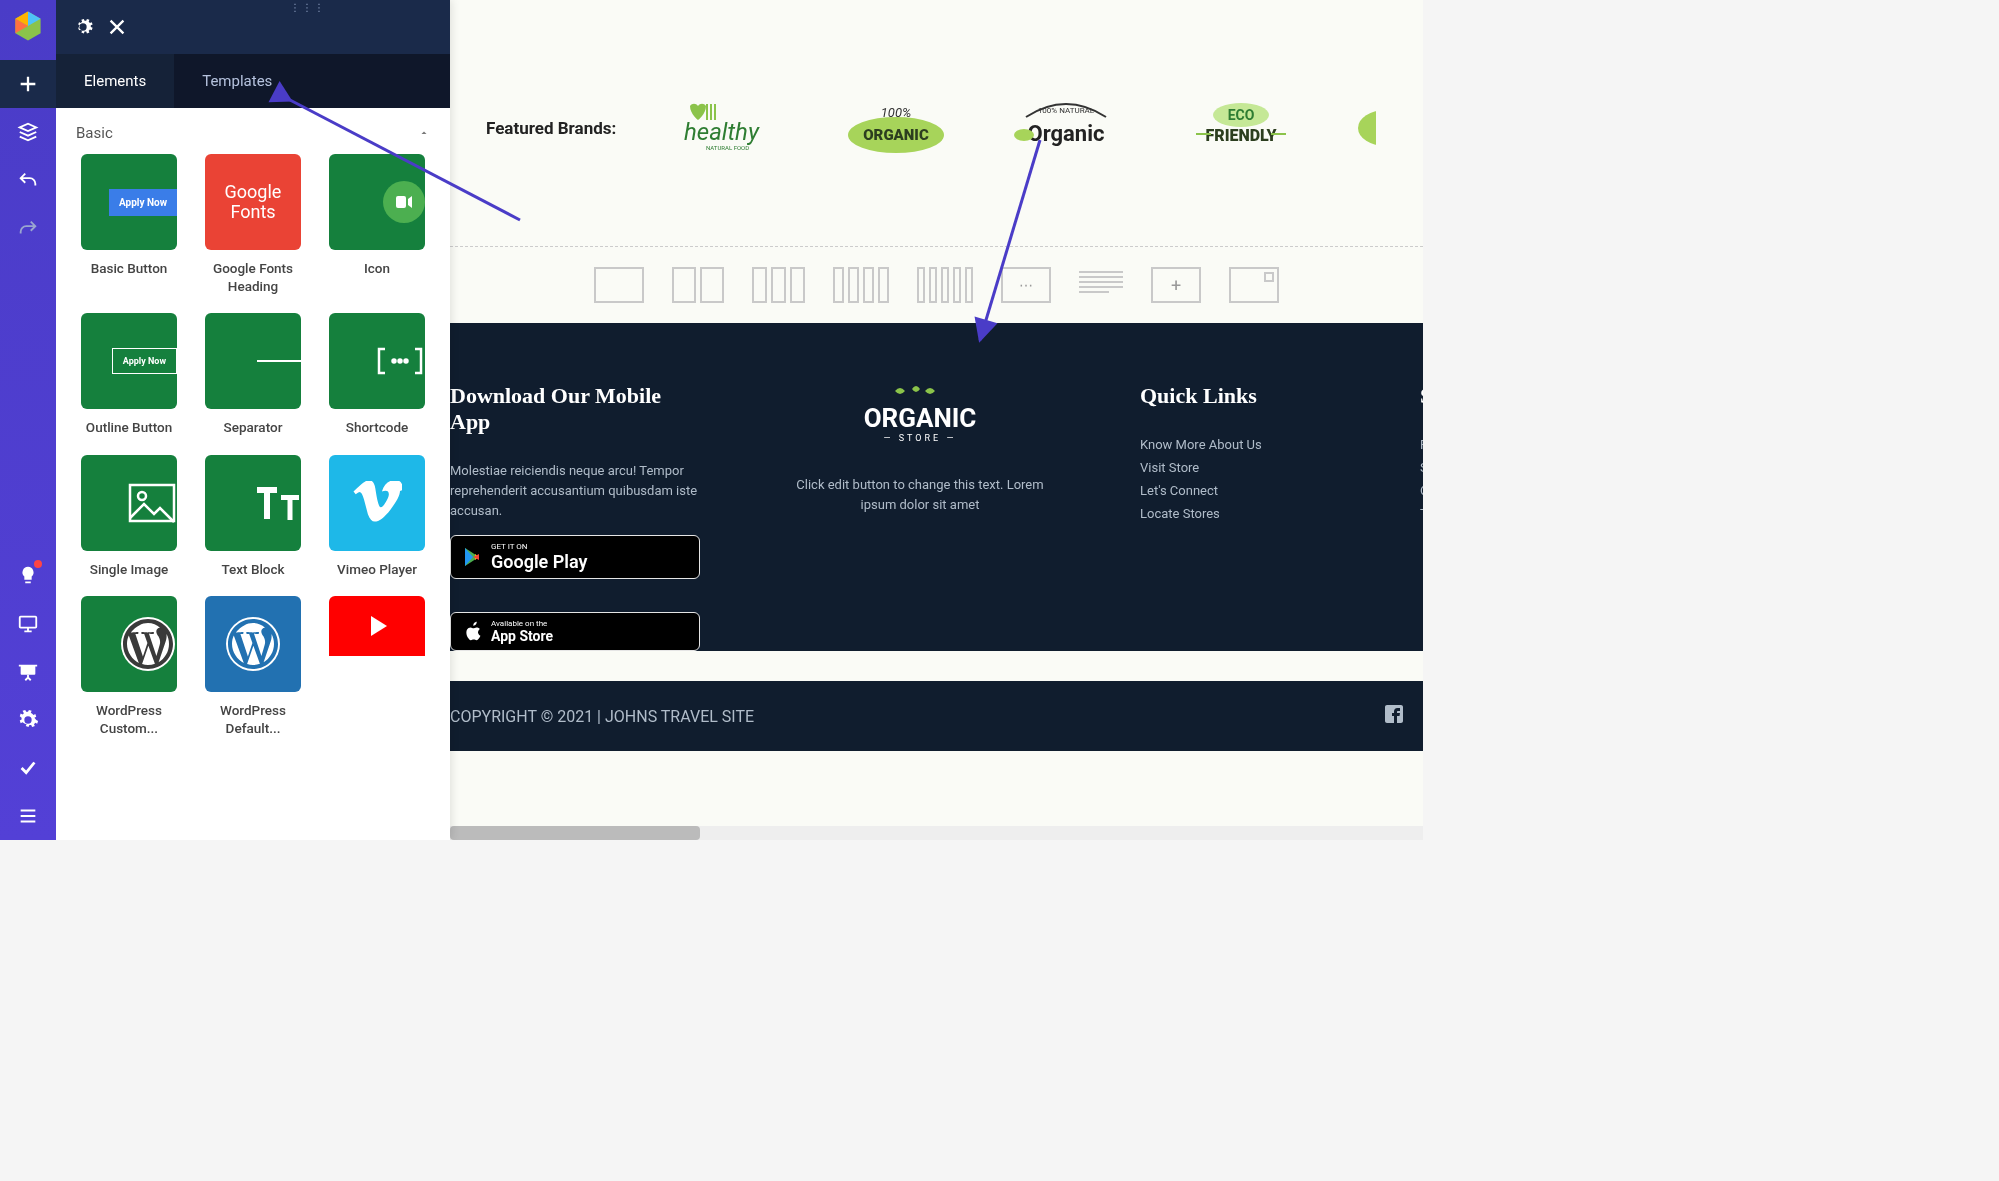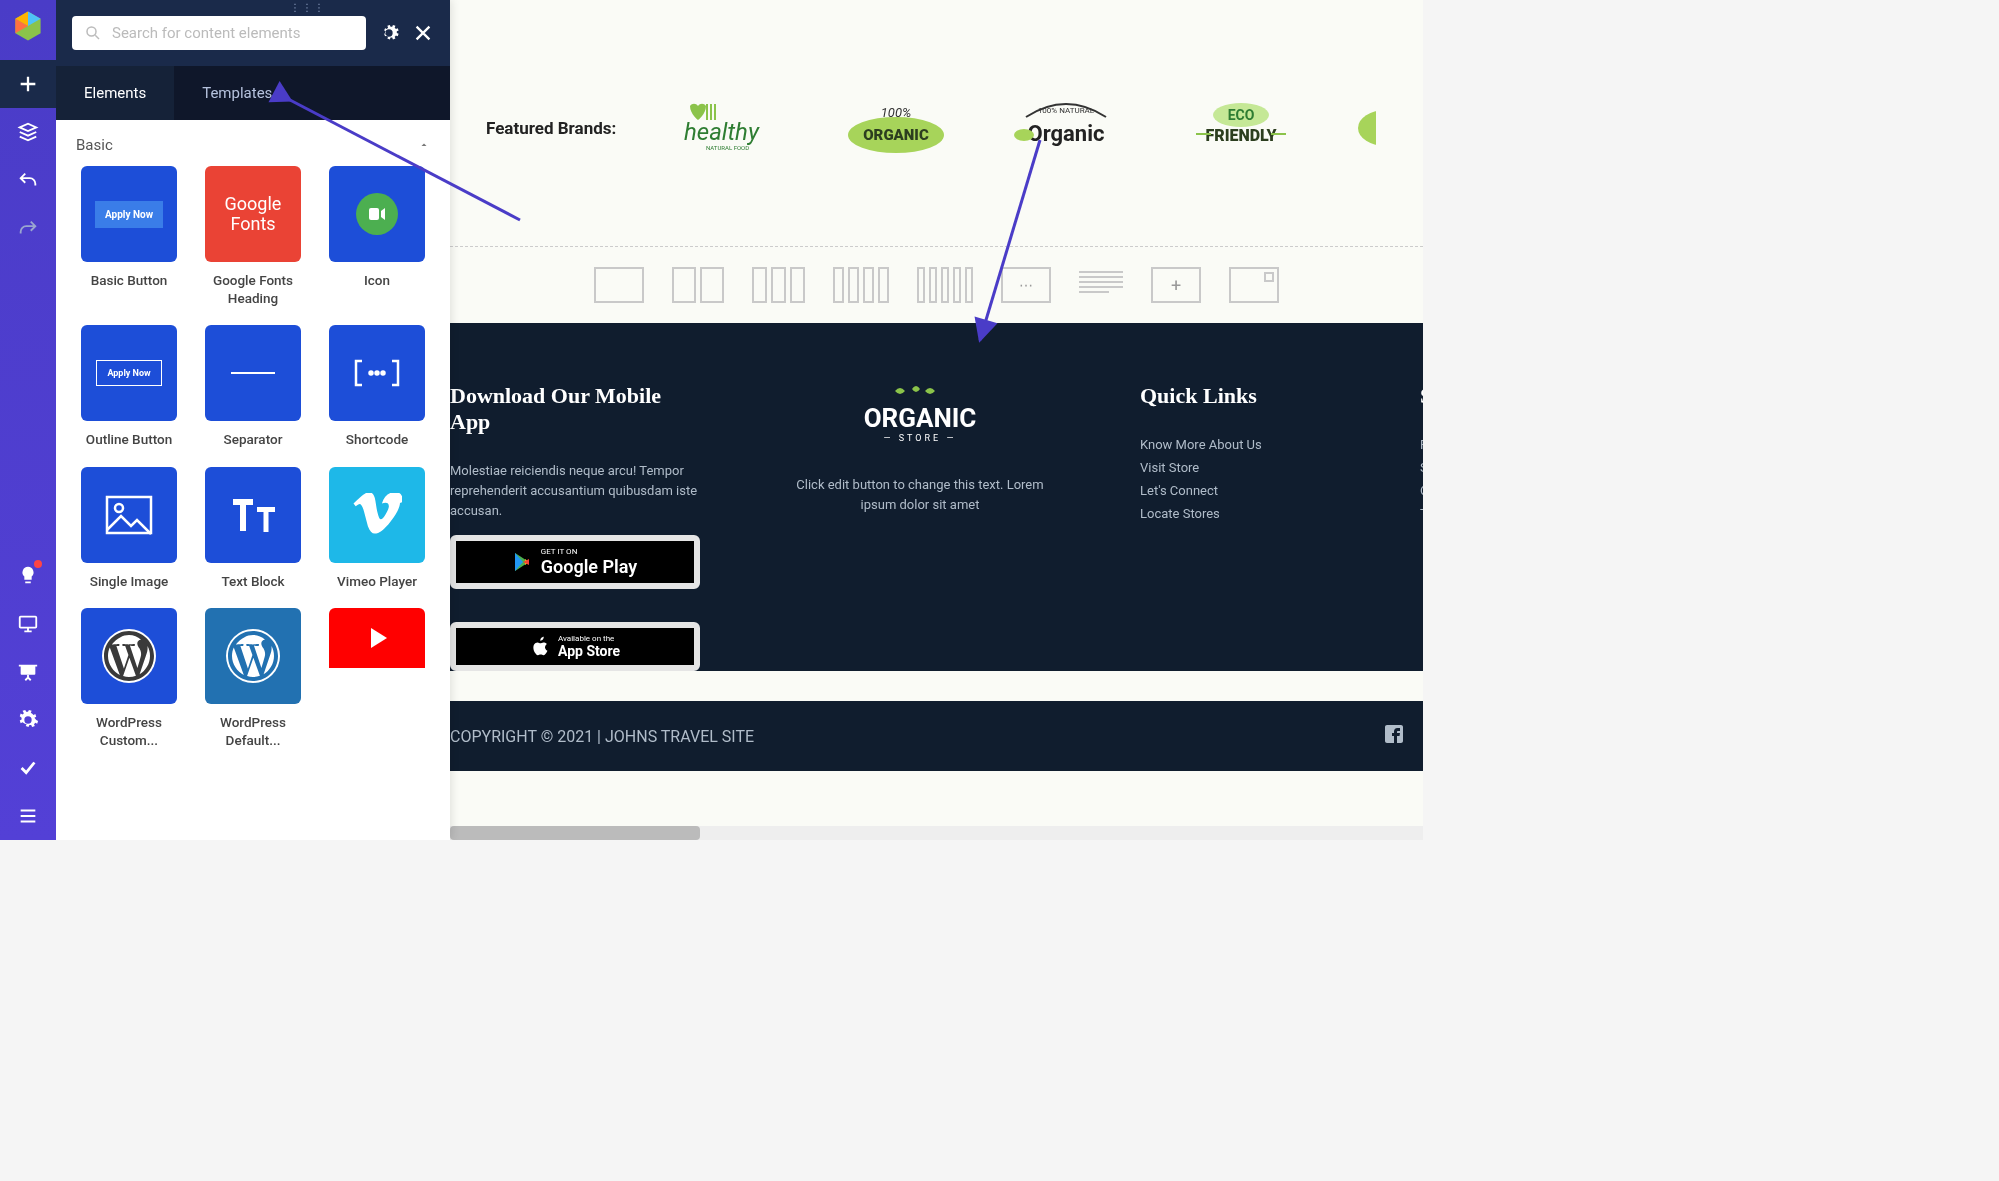--- a/index.html
+++ b/index.html
@@ -30,21 +30,21 @@
 
 .panel-body { flex: 1; overflow-y: auto; padding: 0; }
 .section-header { display: flex; justify-content: space-between; align-items: center; padding: 16px 20px 12px; font-size: 15px; color: #555; }
 .section-header svg { width: 12px; height: 12px; }
 
 .elements-grid { display: grid; grid-template-columns: repeat(3, 1fr); gap: 18px 10px; padding: 0 16px 20px; }
 .element-card { display: flex; flex-direction: column; align-items: center; cursor: pointer; }
 .element-thumb { width: 96px; height: 96px; border-radius: 6px; display: flex; align-items: center; justify-content: center; margin-bottom: 10px; overflow: hidden; }
 .element-label { font-size: 13.5px; color: #444; text-align: center; line-height: 1.3; font-weight: 500; }
 
-.thumb-dark { background: #1d4ed8; }
+.thumb-dark { background: #15803d; justify-content: flex-end; }
 .thumb-red { background: #ea4335; color: #fff; }
 .thumb-cyan { background: #1eb8e8; }
 .thumb-wpblue { background: #2271b1; }
 .thumb-youtube { background: #ff0000; }
 
 
 .canvas { position: absolute; left: 450px; right: 0; top: 0; bottom: 0; background: #fafbf6; overflow: hidden; }
 .brands-row { display: flex; align-items: center; gap: 60px; padding: 100px 36px 60px; }
 .brands-label { font-weight: 700; font-size: 17px; color: #222; }
 .brand-logo { height: 56px; display: flex; align-items: center; }
@@ -54,21 +54,21 @@
 .layout-opt > div { border: 2px solid #c9c9c9; }
 
 .footer-dark { background: #101d2e; color: #ddd; padding: 60px 0 0; margin-top: 0; display: flex; gap: 80px; }
 .footer-col { flex: 0 0 auto; }
 .footer-col h4 { font-family: Georgia, serif; font-size: 22px; color: #fff; margin-bottom: 26px; font-weight: 700; }
 .footer-col p, .footer-col li { font-size: 13px; line-height: 1.55; color: #b0bcc9; }
 .footer-col ul { list-style: none; }
 .footer-col li { margin-bottom: 3px; }
 .footer-center { text-align: center; }
 .footer-logo-img { margin-bottom: 18px; }
-.store-badge { display: inline-block; margin-top: 14px; background: #000; border: 6px solid #e5e5e5; border-radius: 6px; padding: 6px 12px; color: #fff; justify-content: center; }
+.store-badge { display: inline-block; margin-top: 14px; background: #000; border: 1px solid #e5e5e5; border-radius: 6px; padding: 6px 12px; color: #fff; }
 
 .footer-bottom { background: #101d2e; color: #b0bcc9; padding: 24px 0 24px; display: flex; justify-content: space-between; align-items: center; font-size: 16px; margin-top: 30px; }
 
 
 .arrow { position: absolute; pointer-events: none; z-index: 200; }
 
 
 .hscroll { position: absolute; bottom: 0; left: 450px; right: 0; height: 14px; background: #eee; }
 .hscroll-thumb { position: absolute; left: 0; width: 250px; height: 100%; background: #bbb; border-radius: 4px; }
 </style>
@@ -137,27 +137,20 @@
   <div class="rail-item">
       <svg viewBox="0 0 24 24" fill="none" stroke="#fff" stroke-width="2">
         <path d="M4 6h16M4 12h16M4 18h16"></path>
       </svg>
     </div>
 </div>
 
 <div class="panel">
   <div class="panel-dots">⋮⋮⋮</div>
   <div class="panel-header">
-    <div class="search-wrap">
-      <svg viewBox="0 0 24 24" fill="none" stroke="#bbb" stroke-width="2">
-          <circle cx="10" cy="10" r="6"></circle>
-          <path d="M20 20l-5-5"></path>
-        </svg>
-      <input class="search-input" placeholder="Search for content elements" style="">
-    </div>
     <svg class="panel-icon" viewBox="0 0 24 24" fill="#fff">
         <path d="M12 8a4 4 0 100 8 4 4 0 000-8zm8.5 4l2 .8-1 2.7-2-.8a8 8 0 01-1.3 1.3l.8 2-2.7 1-.8-2h-1.8l-.8 2-2.7-1 .8-2a8 8 0 01-1.3-1.3l-2 .8-1-2.7 2-.8v-1.8l-2-.8 1-2.7 2 .8a8 8 0 011.3-1.3l-.8-2 2.7-1 .8 2h1.8l.8-2 2.7 1-.8 2a8 8 0 011.3 1.3l2-.8 1 2.7-2 .8z"></path>
       </svg>
     <svg class="panel-icon" viewBox="0 0 24 24" fill="none" stroke="#fff" stroke-width="2.5">
         <path d="M5 5l14 14M19 5L5 19"></path>
       </svg>
   </div>
   <div class="panel-tabs">
     <div class="panel-tab active">Elements</div>
     <div class="panel-tab">Templates</div>

